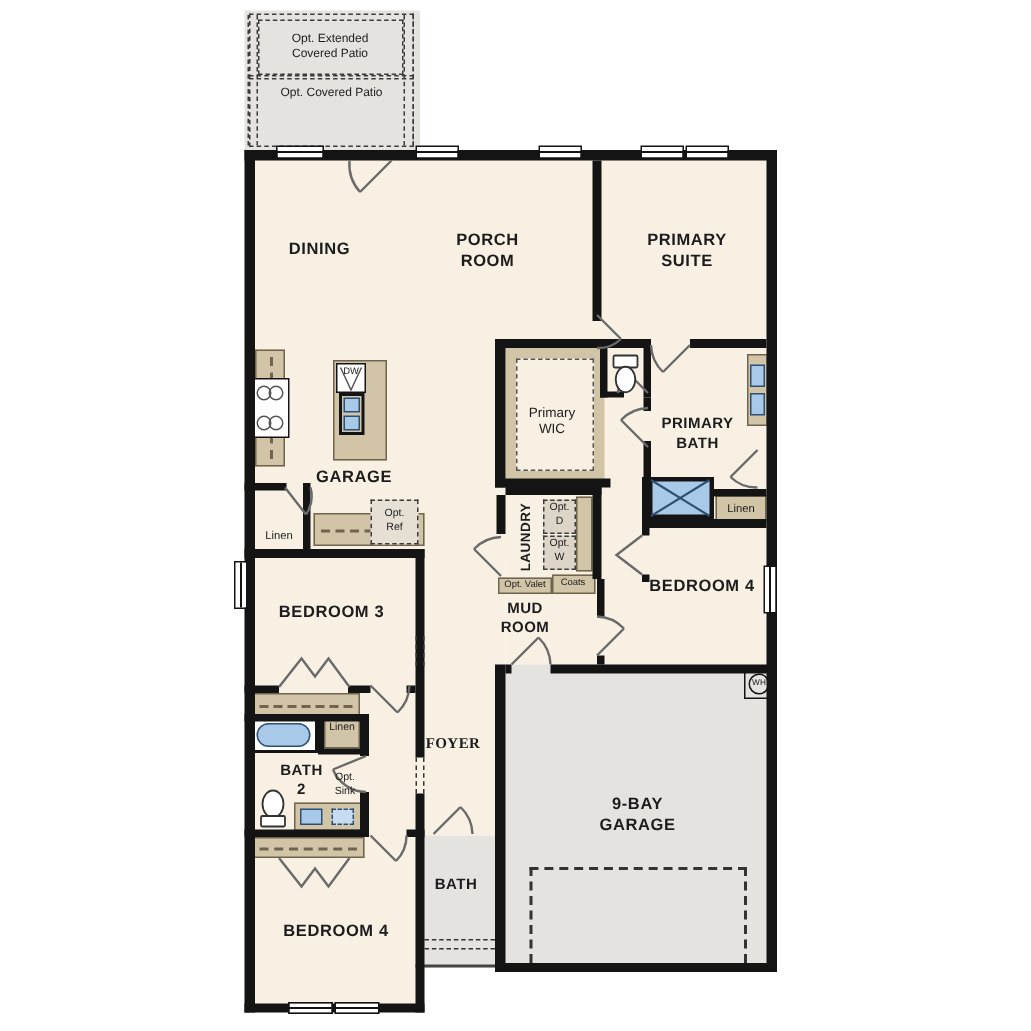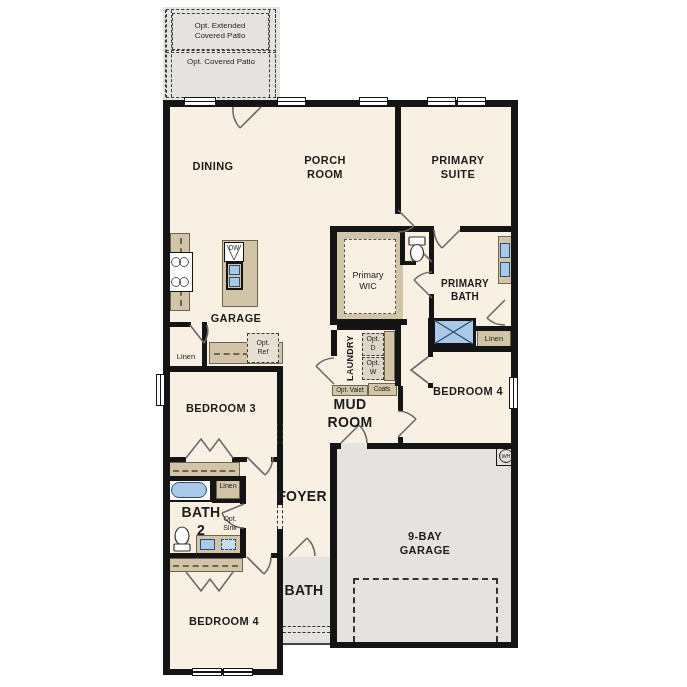--- a/index.html
+++ b/index.html
@@ -15,21 +15,21 @@
   .dash{border:1px dashed #3c3c3c;box-sizing:border-box;}
   .hdash{position:absolute;left:4px;right:4px;top:50%;border-top:2px dashed #6f654f;}
   .vdash{position:absolute;top:4px;bottom:4px;left:50%;border-left:2px dashed #6f654f;}
   .winH{background:linear-gradient(#ffffff 40%,#141414 40%,#141414 60%,#ffffff 60%);
         border:1px solid #141414;box-sizing:border-box;}
   .winV{background:linear-gradient(90deg,#ffffff 40%,#141414 40%,#141414 60%,#ffffff 60%);
         border:1px solid #141414;box-sizing:border-box;}
   .cl{position:absolute;transform:translate(-50%,-50%);text-align:center;color:#1c1c1c;
       white-space:pre-line;line-height:1.25;}
   .roomL{font-size:11px;font-weight:bold;letter-spacing:.4px;}
-  .roomM{font-size:14px;font-weight:bold;letter-spacing:.3px;}
+  .roomM{font-size:10px;font-weight:bold;letter-spacing:.3px;}
   .reg9{font-size:9px;}
   .sm{font-size:7.5px;}
   .sm7{font-size:7px;}
   .tiny{font-size:6.3px;}
   .rot{transform:translate(-50%,-50%) rotate(-90deg);}
   svg.overlay{position:absolute;left:0;top:0;pointer-events:none;}
 </style>
 </head>
 <body>
 
@@ -207,21 +207,21 @@
   <div class="cl roomM" style="left:465px;top:290px;font-size:10px;">PRIMARY
 BATH</div>
   <div class="cl roomM rot" style="left:351px;top:358px;font-size:9px;">LAUNDRY</div>
   <div class="cl roomM" style="left:350px;top:413px;">MUD
 ROOM</div>
   <div class="cl roomL" style="left:221px;top:409px;">BEDROOM 3</div>
   <div class="cl roomL" style="left:468px;top:392px;text-align:right;">BEDROOM 4</div>
   <div class="cl roomM" style="left:201px;top:521px;">BATH
 2</div>
   <div class="cl roomL" style="left:224px;top:622px;">BEDROOM 4</div>
-  <div class="cl roomM" style="left:302px;top:497px;">FOYER</div>
+  <div class="cl roomM" style="left:302px;top:497px;font-family:Liberation Serif, serif;">FOYER</div>
   <div class="cl roomM" style="left:304px;top:591px;">BATH</div>
   <div class="cl roomL" style="left:425px;top:544px;">9-BAY
 GARAGE</div>
   <div class="cl sm" style="left:186px;top:357px;">Linen</div>
 
   <div class="cl sm7" style="left:228px;top:486px;">Linen</div>
   <div class="cl sm" style="left:494px;top:339px;">Linen</div>
   <div class="cl tiny" style="left:382px;top:389px;">Coats</div>
   <div class="cl tiny" style="left:350px;top:390px;">Opt. Valet</div>
   <div class="cl sm7" style="left:373px;top:344px;">Opt.

